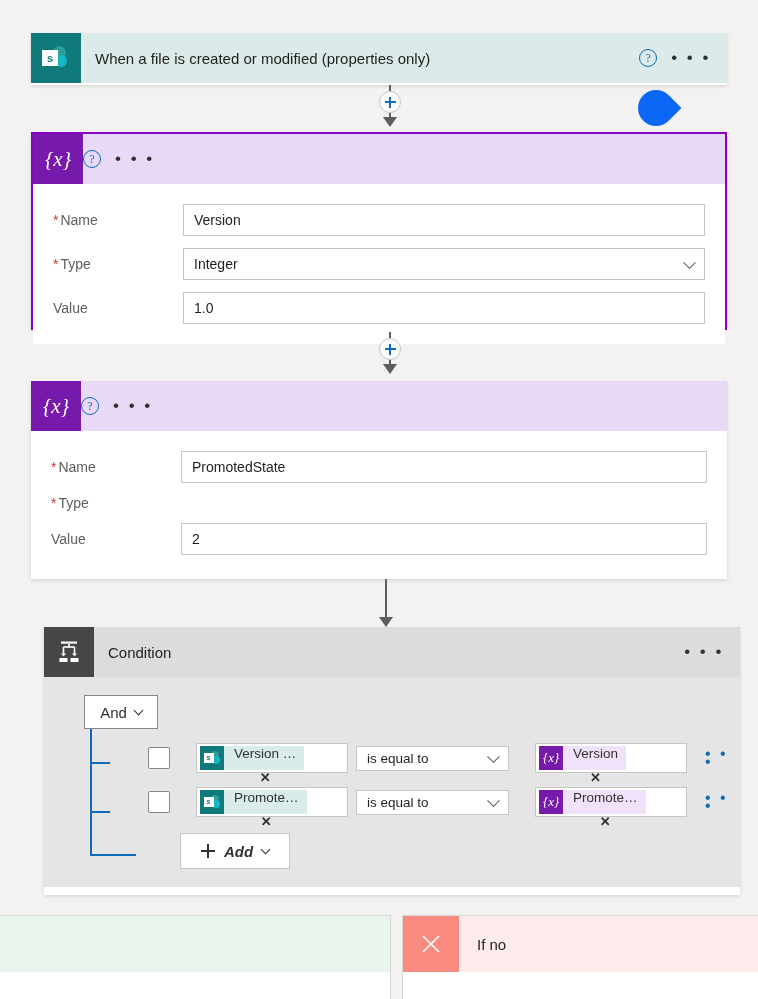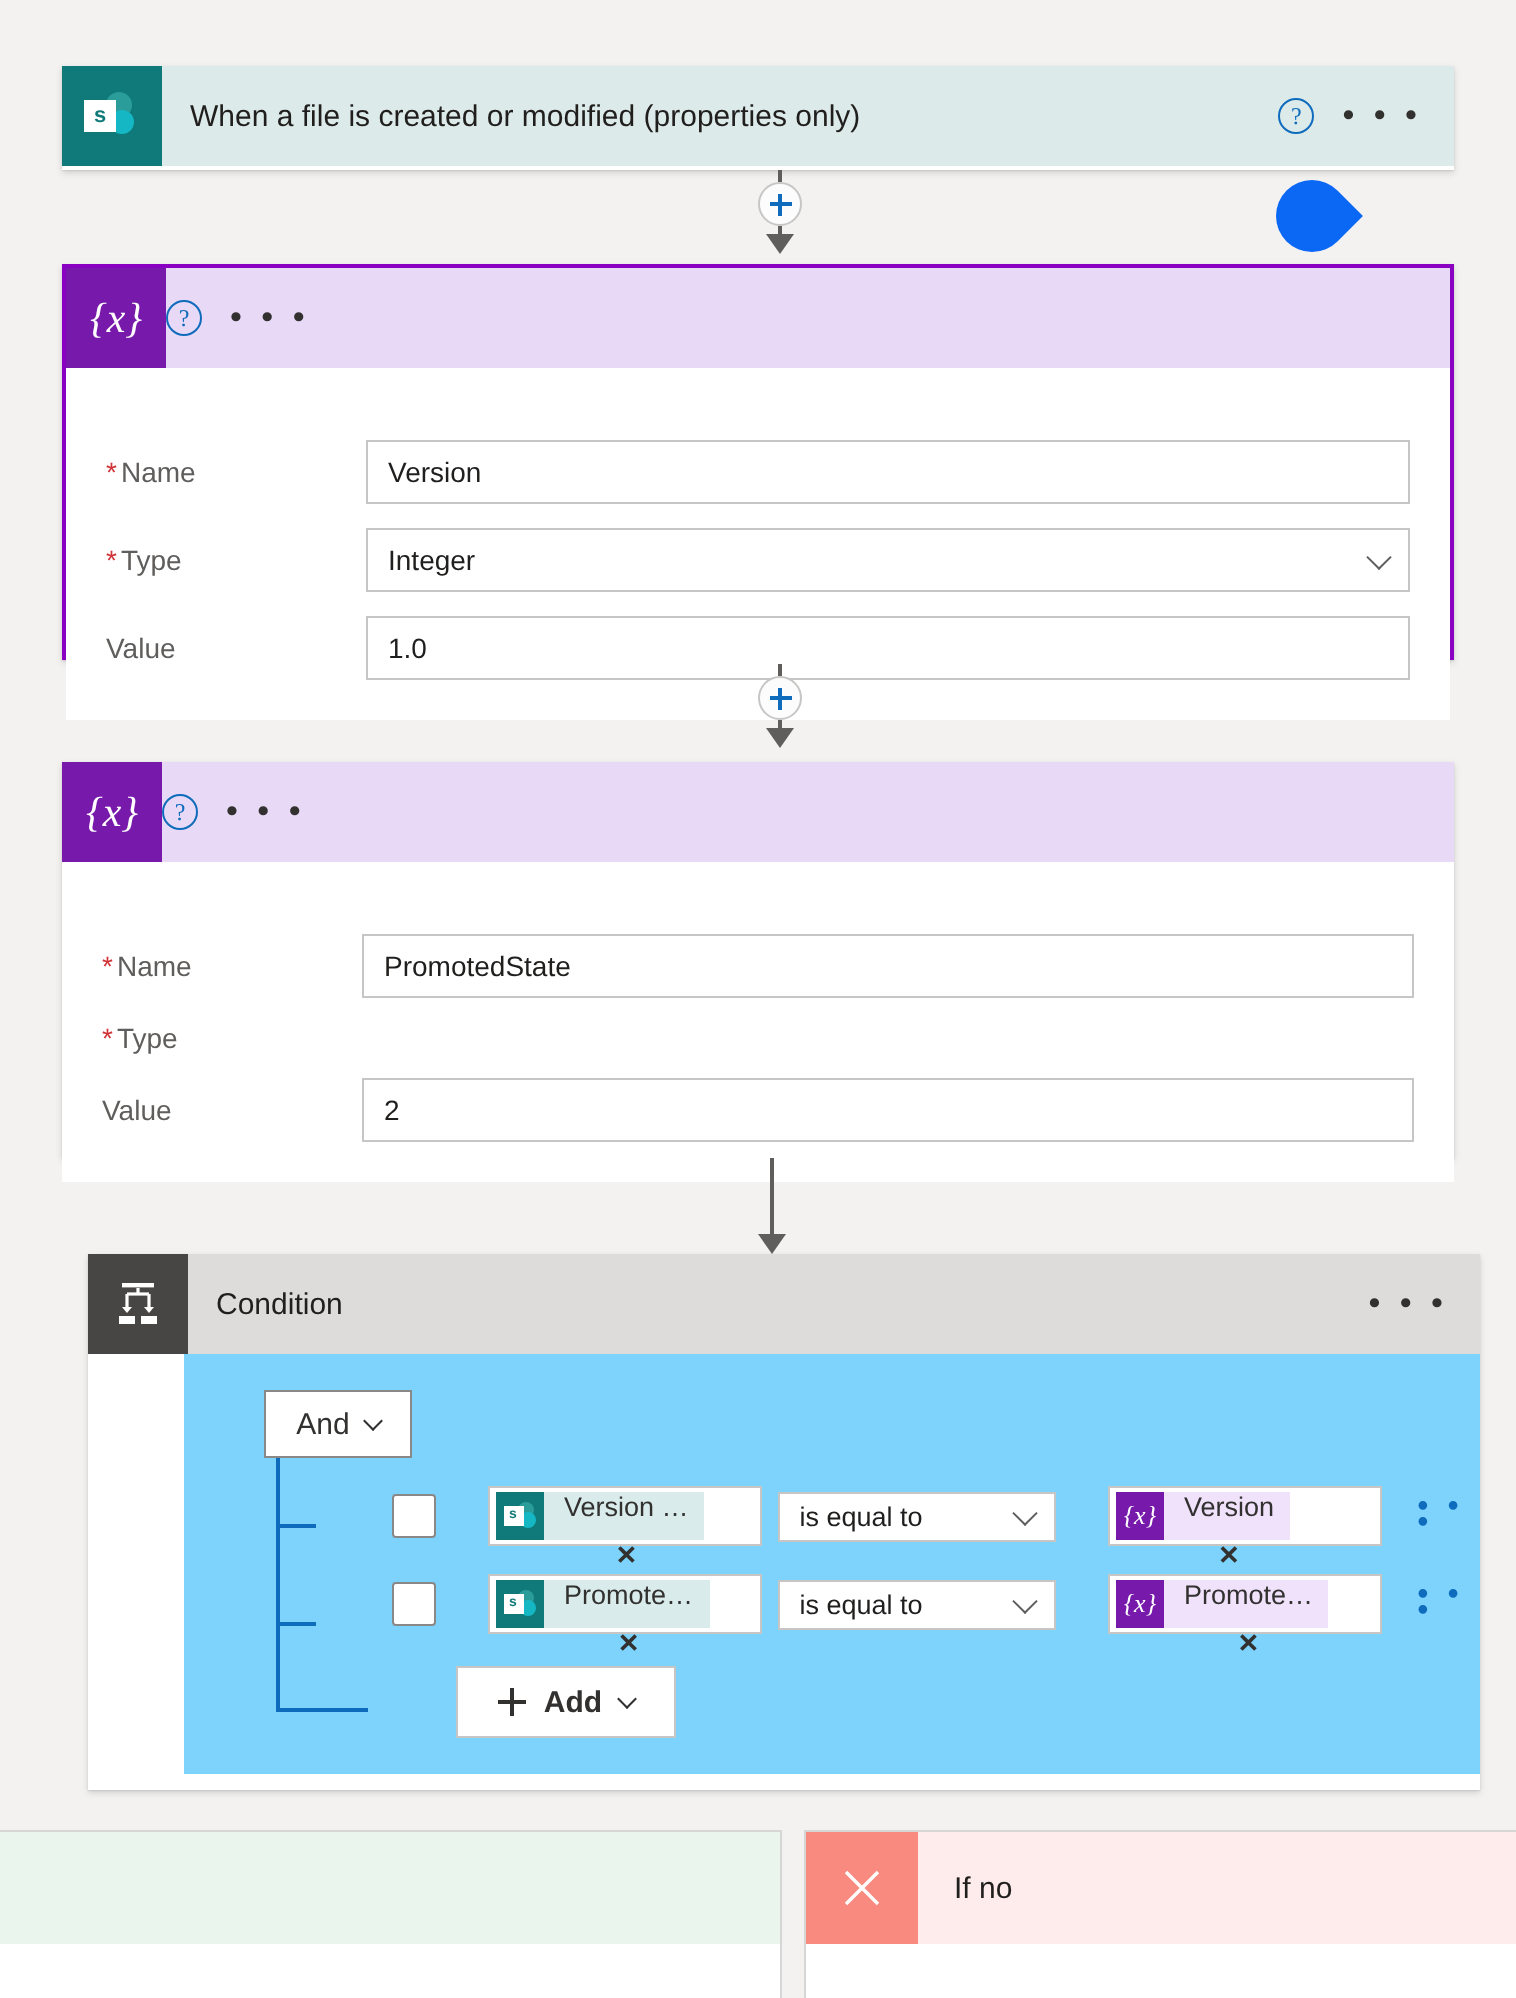--- a/index.html
+++ b/index.html
@@ -92,21 +92,21 @@
     font-style: italic;
     line-height: 1;
   }
 
   
   .cond-hdr { background: #dedcdb; }
   .cond-tile { background: #484644; }
   .cond-glyph { width: 26px; height: 24px; }
 
   
-  .card-body { padding: 8px 20px 20px 20px; background: #fff; margin-top: 16px; }
+  .card-body { padding: 8px 20px 20px 20px; background: #fff; }
   .form-row {
     display: flex; align-items: center;
     margin-top: 12px;
   }
   .form-label {
     width: 130px; flex: 0 0 130px;
     font-size: 14px; color: #605e5c;
   }
   .req { color: #d13438; margin-right: 2px; }
   .field {
@@ -151,21 +151,21 @@
   .plus-btn::before { width: 11px; height: 1.6px; }
   .plus-btn::after  { width: 1.6px; height: 11px; }
   .arrow-head {
     width: 0; height: 0;
     border-left: 7px solid transparent;
     border-right: 7px solid transparent;
     border-top: 10px solid #605e5c;
   }
 
   
-  .cond-body { padding: 18px 0 18px 0; background: #7dd3fc; position: relative; margin-left: 48px; }
+  .cond-body { padding: 18px 0 18px 0; background: #e5e5e5; position: relative; }
   .andbox {
     margin-left: 40px;
     width: 74px; height: 34px;
     border: 1px solid #8a8886;
     background: #fff;
     display: flex; align-items: center; justify-content: center;
     gap: 8px;
     font-size: 15px;
     position: relative; z-index: 2;
     cursor: pointer;
@@ -254,21 +254,21 @@
   .add-btn {
     margin-left: 136px;
     margin-top: 16px;
     width: 110px; height: 36px;
     border: 1px solid #c8c6c4;
     background: #fff;
     display: flex; align-items: center; justify-content: center;
     gap: 9px;
     font-size: 15px; font-weight: bold;
     cursor: pointer;
-    position: relative; z-index: 2;
+    position: relative; z-index: 2; font-style: italic;
   }
   .plus-glyph { position: relative; width: 14px; height: 14px; }
   .plus-glyph::before, .plus-glyph::after { content:""; position: absolute; background: #323130; }
   .plus-glyph::before { left: 0; top: 6px; width: 14px; height: 1.6px; }
   .plus-glyph::after  { top: 0; left: 6px; height: 14px; width: 1.6px; }
 
   
   .branch {
     position: absolute;
     border: 1px solid #d6d6d6;

